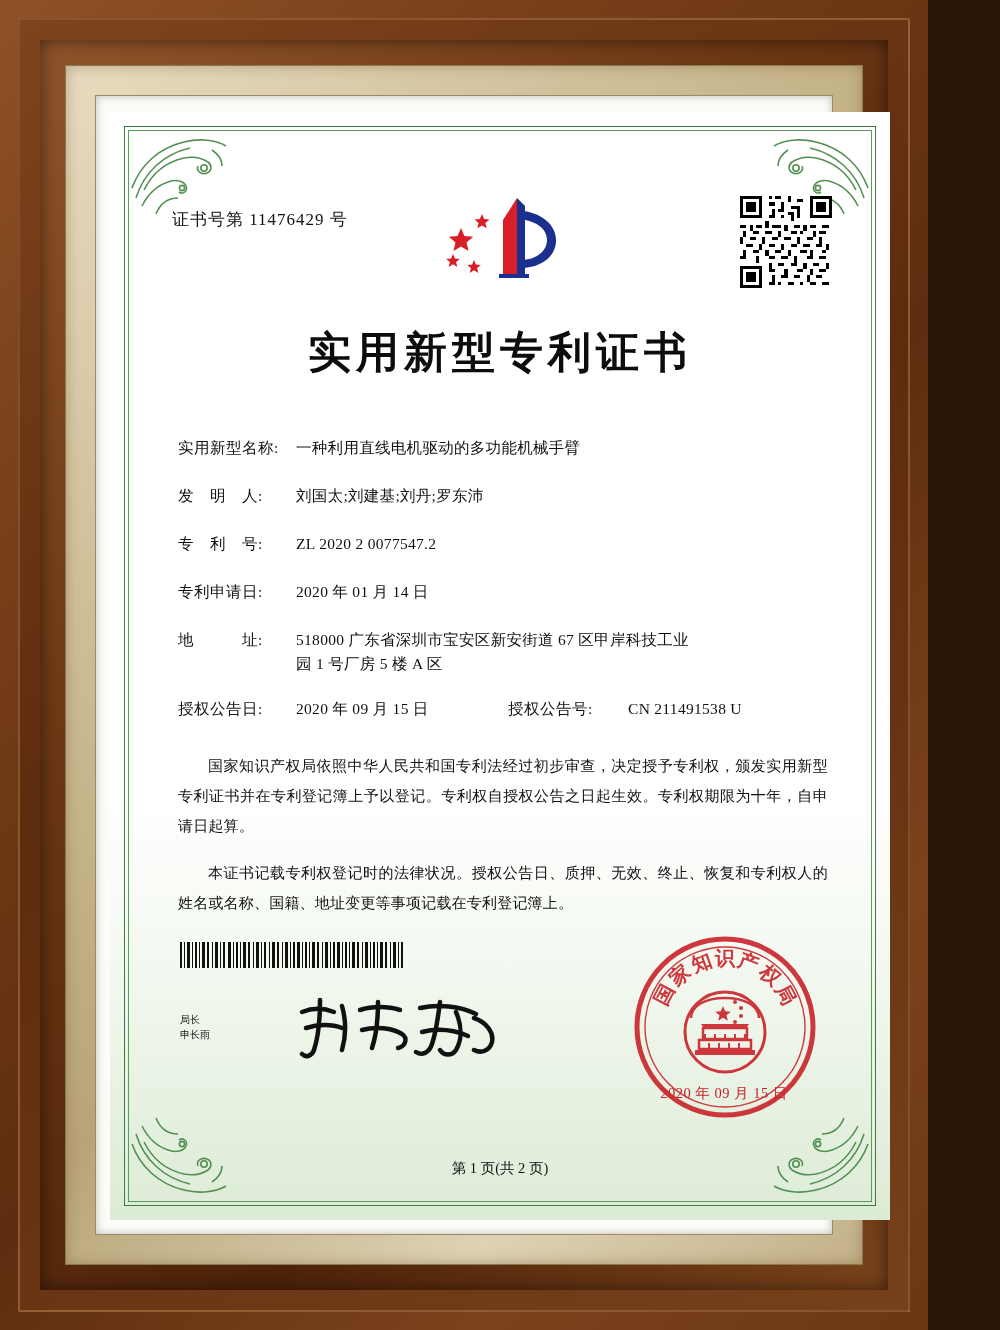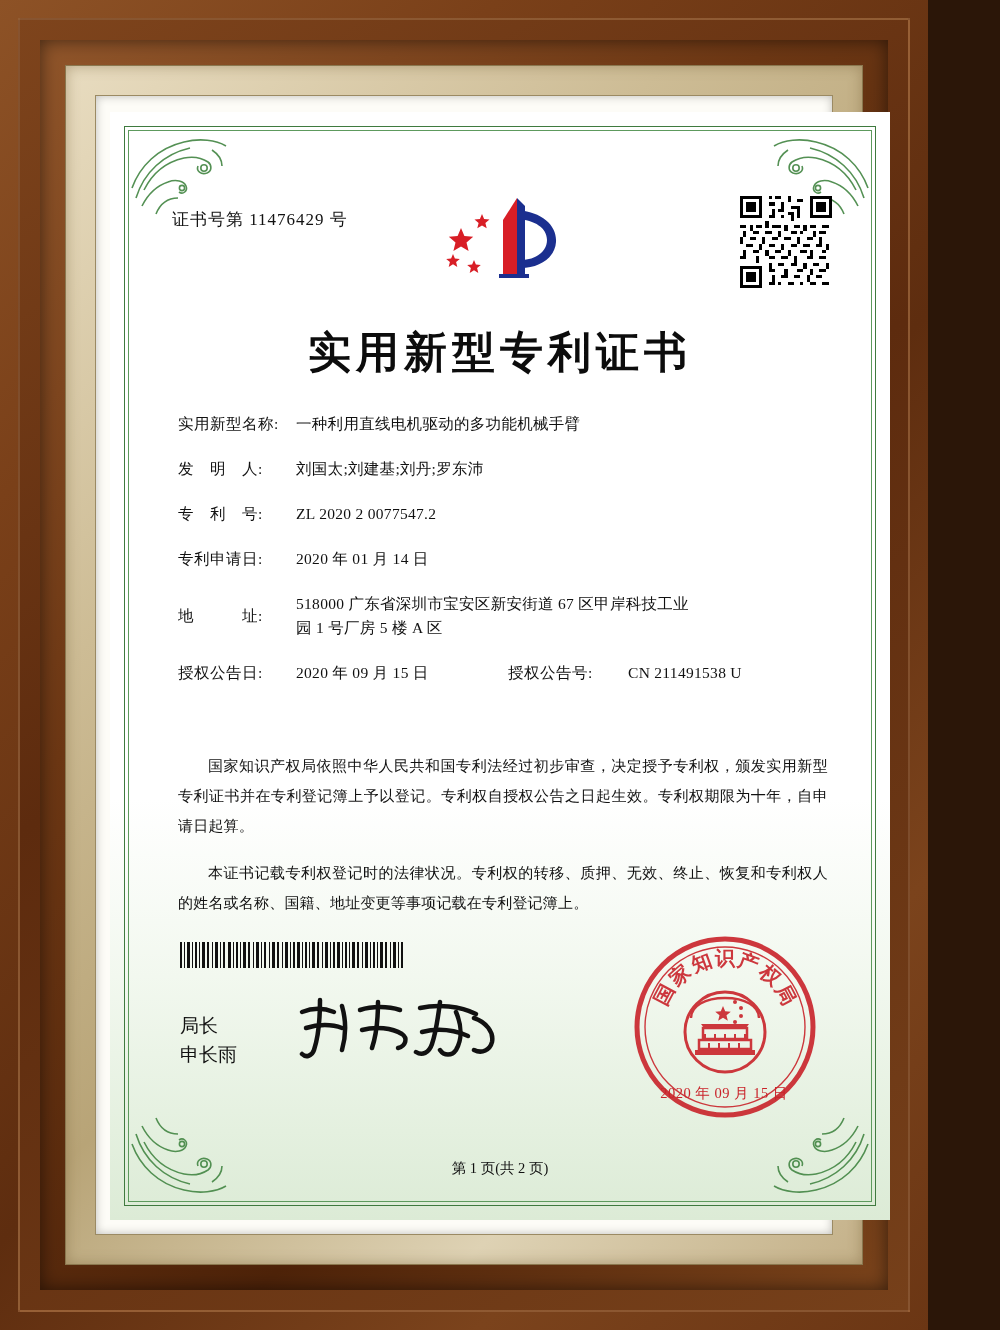--- a/index.html
+++ b/index.html
@@ -123,22 +123,23 @@
   .fields {
     position: absolute;
     left: 68px; top: 300px;
     width: 648px;
     font-size: 15.5px;
     color: #111;
     line-height: 1.55;
   }
   .frow {
     display: flex;
-    align-items: center;
+    align-items: flex-start;
     margin-bottom: 21px;
+    margin-top: 24px;
   }
   .flabel {
     width: 118px;
     flex: 0 0 118px;
     letter-spacing: 0.5px;
     white-space: pre;
   }
   .fvalue {
     flex: 1;
     letter-spacing: 0.3px;
@@ -174,21 +175,21 @@
   .barcode {
     position: absolute;
     left: 70px; top: 830px;
     width: 225px; height: 26px;
   }
 
   
   .sig-block {
     position: absolute;
     left: 70px; top: 900px;
-    font-size: 19px;
+    font-size: 10px;
     line-height: 1.5;
     color: #111;
   }
   .sig-script {
     position: absolute;
     left: 180px; top: 880px;
     width: 220px; height: 72px;
   }
 
   
@@ -436,21 +437,21 @@
         <div class="dual-right">
           <div class="flabel">授权公告号:</div>
           <div class="fvalue">CN 211491538 U</div>
         </div>
       </div>
 
     </div>
 
     <div class="paras">
       <p>国家知识产权局依照中华人民共和国专利法经过初步审查，决定授予专利权，颁发实用新型专利证书并在专利登记簿上予以登记。专利权自授权公告之日起生效。专利权期限为十年，自申请日起算。</p>
-      <p>本证书记载专利权登记时的法律状况。专利权的转移、质押、无效、终止、恢复和专利权人的姓名或名称、国籍、地址变更等事项记载在专利登记簿上。</p>
+      <p>本证书记载专利权登记时的法律状况。授权公告日、质押、无效、终止、恢复和专利权人的姓名或名称、国籍、地址变更等事项记载在专利登记簿上。</p>
     </div>
 
     <svg class="barcode" viewBox="0 0 225 26" shape-rendering="crispEdges">
       <g fill="#111">
         <rect x="0" y="0" width="2" height="26"></rect>
           <rect x="4" y="0" width="1" height="26"></rect>
         <rect x="7" y="0" width="3" height="26"></rect>
           <rect x="12" y="0" width="1" height="26"></rect>
         <rect x="15" y="0" width="2" height="26"></rect>
           <rect x="19" y="0" width="1" height="26"></rect>

